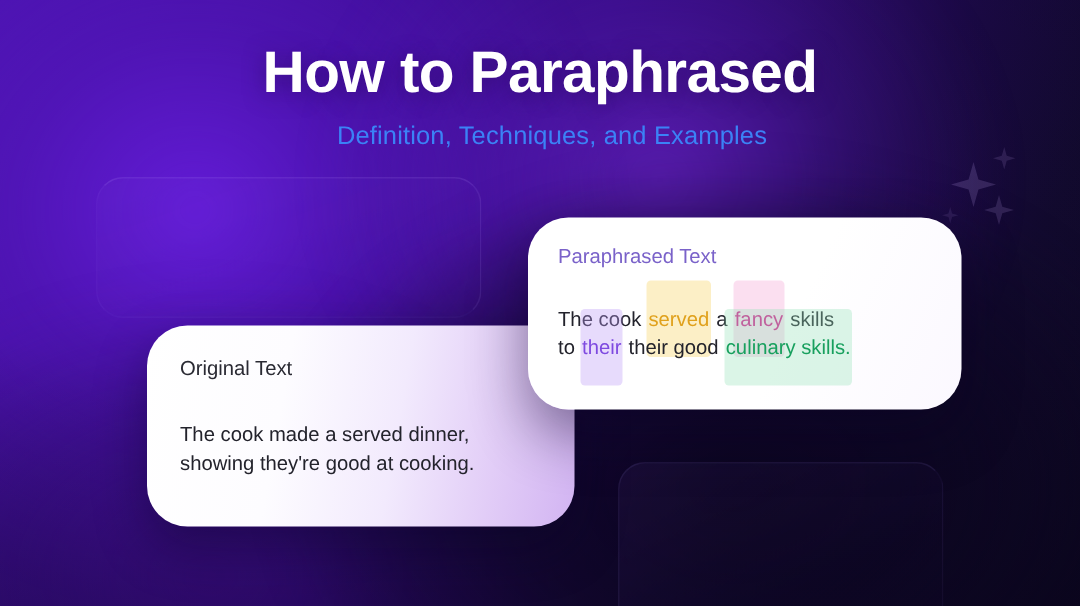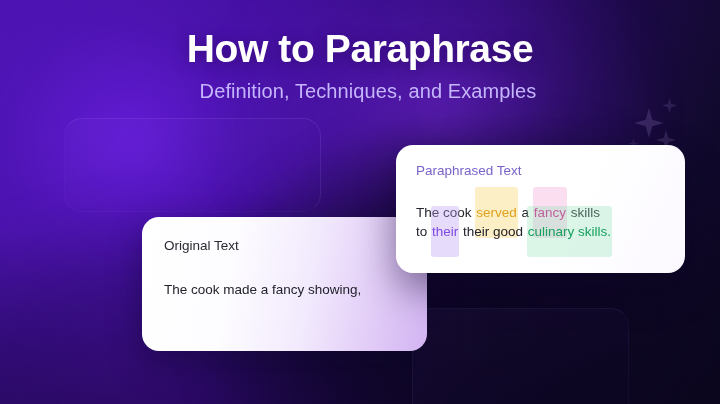--- a/index.html
+++ b/index.html
@@ -135,33 +135,32 @@
     margin: 0;
     font-size: 39px;
     line-height: 46px;
     font-weight: bold;
     letter-spacing: -0.4px;
     color: #ffffff;
     text-shadow: 0 2px 14px rgba(40,10,90,0.55);
   }
   .subtitle {
     margin: 9px 0 0 16px;
-    font-size: 20px;
+    font-size: 17px;
     line-height: 20px;
     font-weight: normal;
-    color: #c4b5fd;
+    color: #3b82f6;
     letter-spacing: 0.1px;
   }
 
   
   .card {
     position: absolute;
-    border-radius: 17px;
+    border-radius: 27px;
     box-sizing: border-box;
-    margin-left: 44px;
   }
 
   .card-original {
     left: 98px;
     top: 217px;
     width: 285px;
     height: 134px;
     padding: 20px 22px 0 22px;
     background: linear-gradient(100deg, #ffffff 0%, #fdfcff 32%, #f2eafd 58%, #e2cdf7 80%, #d2b4f2 100%);
     box-shadow: 0 14px 34px rgba(10,4,35,0.42);
@@ -222,28 +221,29 @@
   <div class="ghost-card ghost-bottom"></div>
 
   <div class="sparkles">
     <span class="sparkle sp1"></span>
     <span class="sparkle sp2"></span>
     <span class="sparkle sp3"></span>
     <span class="sparkle sp4"></span>
   </div>
 
   <div class="header">
-    <h1 class="title">How to Paraphrase</h1>
+    <h1 class="title">How to Paraphrased</h1>
     <p class="subtitle">Definition, Techniques, and Examples</p>
   </div>
 
   <div class="card card-original">
     <p class="card-label label-original">Original Text</p>
     <p class="card-body">
-      <span>The cook made a fancy showing,</span><br>
+      <span>The cook made a served dinner,</span><br>
+      <span>showing they're good at cooking.</span>
     </p>
   </div>
 
   <div class="card card-paraphrased">
     <p class="card-label label-paraphrased">Paraphrased Text</p>
     <p class="card-body">
       <span>The cook </span><span class="hl hl-served">served</span><span> a </span><span class="hl hl-posh">fancy</span><span> skills</span><br><span>to </span><span class="hl hl-show">their</span><span> their good </span><span class="hl hl-culinary">culinary skills.</span>
     </p>
   </div>
 

